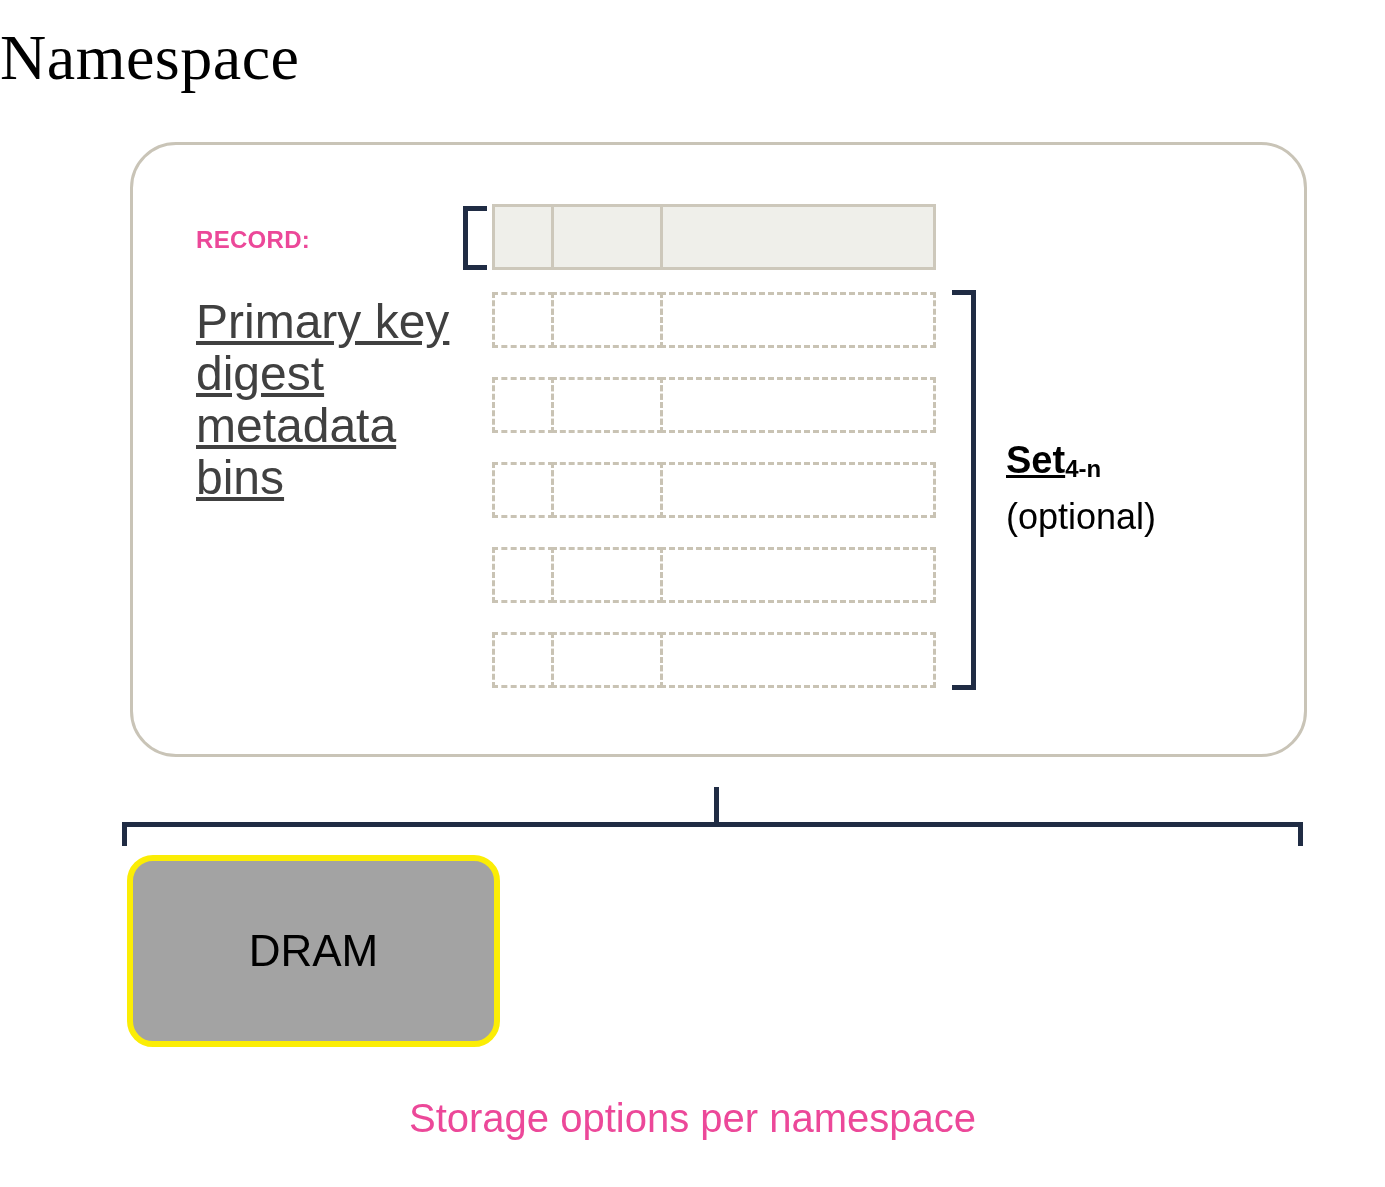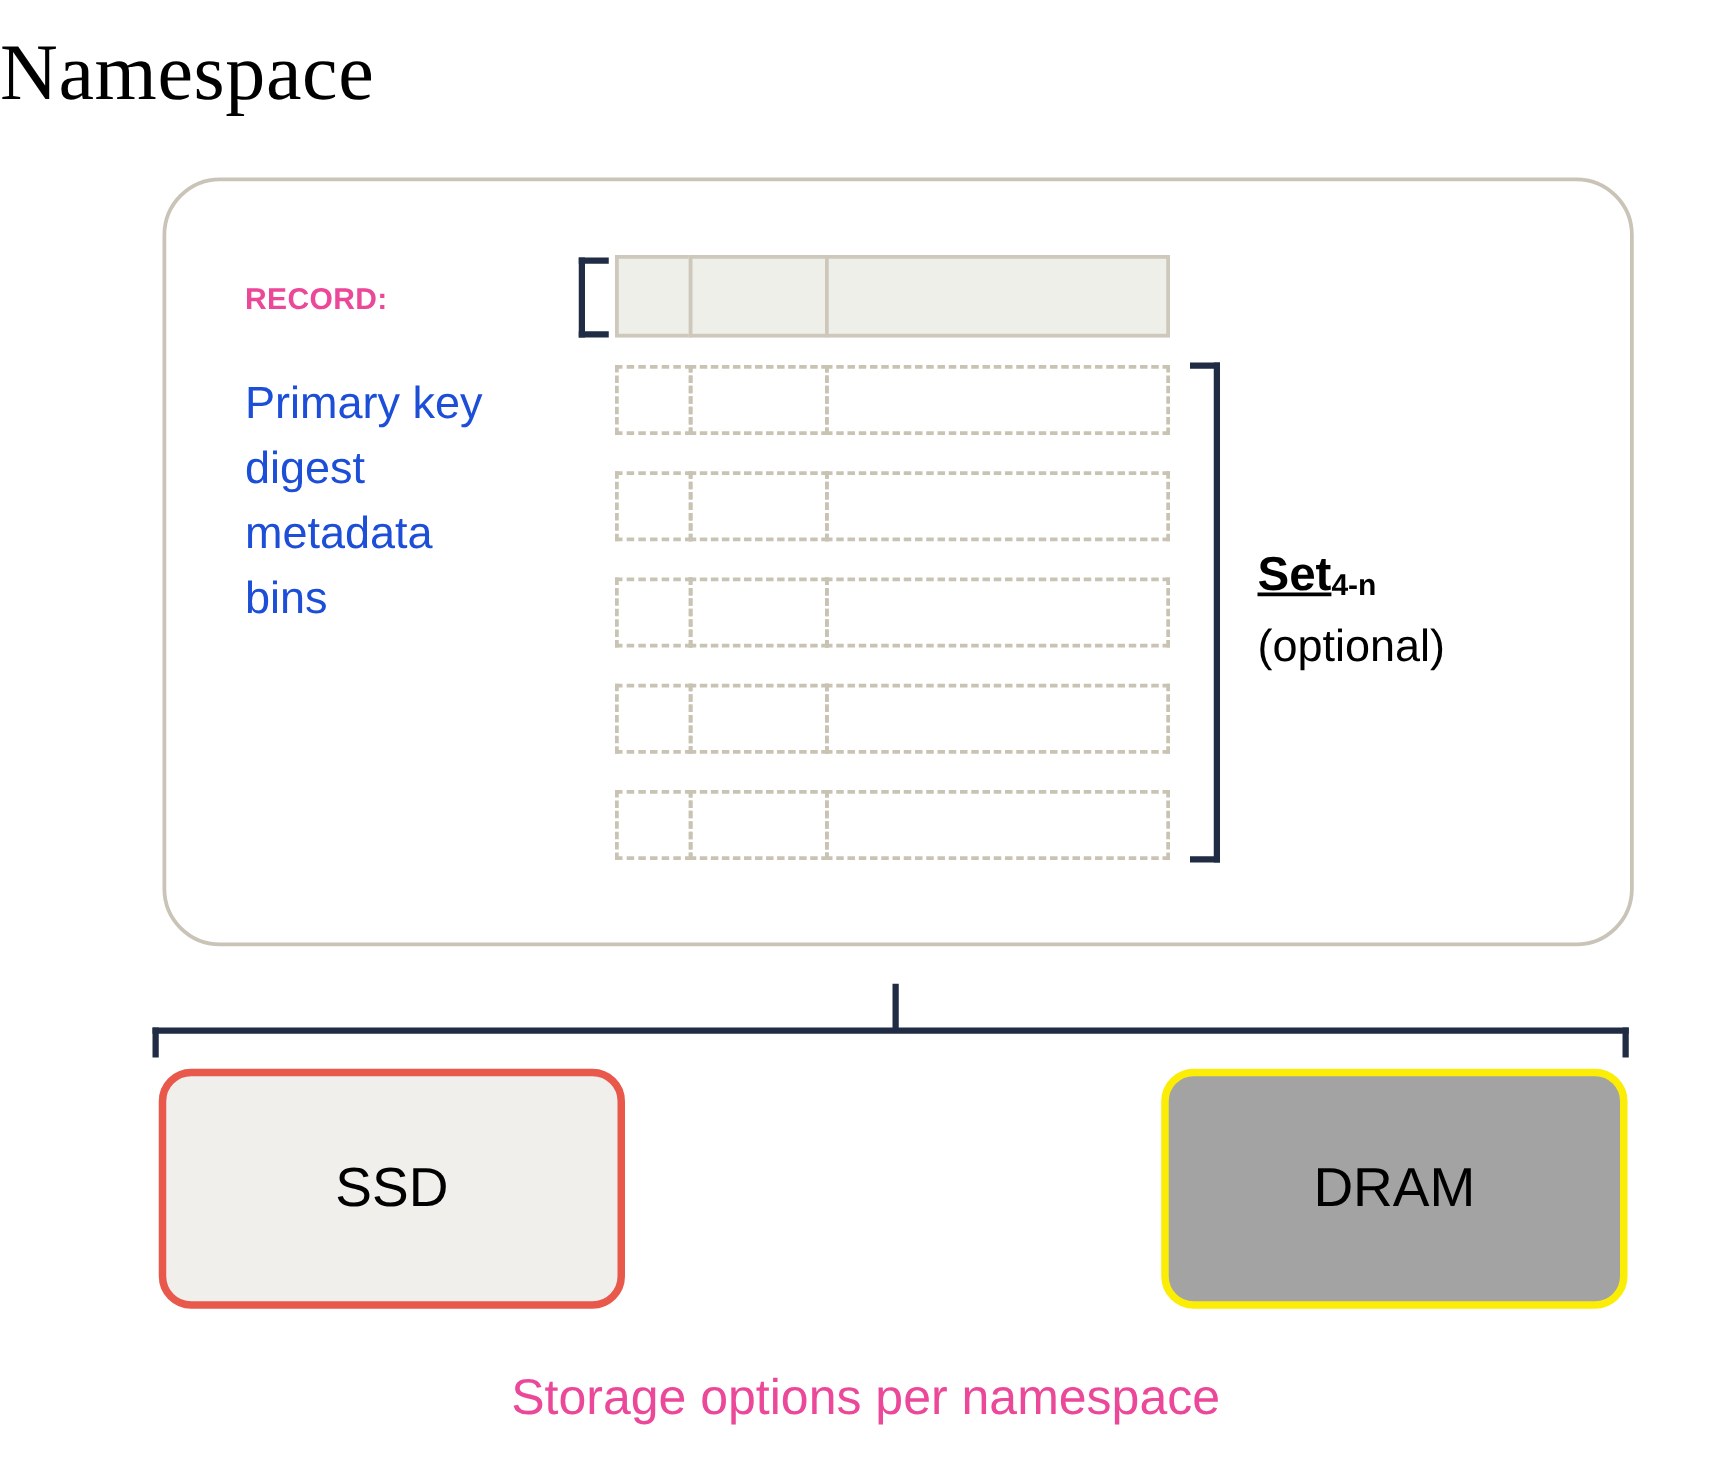--- a/index.html
+++ b/index.html
@@ -51,24 +51,25 @@
     line-height: 46px;
     font-weight: bold;
     color: #ec4899;
     letter-spacing: 0.3px;
   }
 
   #record-fields {
     position: absolute;
     left: 196px;
     top: 296px;
-    font-size: 36px;
+    font-size: 48px;
     line-height: 52px;
-    color: #1d4ed8;
+    color: #404040;
     white-space: pre-line;
+    text-decoration: underline;
   }
 
   
   #record-bracket {
     position: absolute;
     left: 463px;
     top: 206px;
     width: 24px;
     height: 64px;
     box-sizing: border-box;
@@ -261,21 +262,18 @@
 
 <div id="set-label">
   <span class="set-name">Set</span><span class="set-sub">4-n</span>
   <span class="set-optional">(optional)</span>
 </div>
 
 <div id="connector-stem"></div>
 <div id="storage-bracket"></div>
 
 <div id="storage-row">
-    <div class="storage-box" style="border-color: rgb(232, 89, 76); background: rgb(240, 239, 235);">
-      <span>SSD</span>
-    </div>
     <div class="storage-box" style="border-color: rgb(251, 237, 5); background: #a3a3a3;">
       <span>DRAM</span>
     </div>
   </div>
 
 <div id="storage-caption">Storage options per namespace</div>
 
 </body></html>

